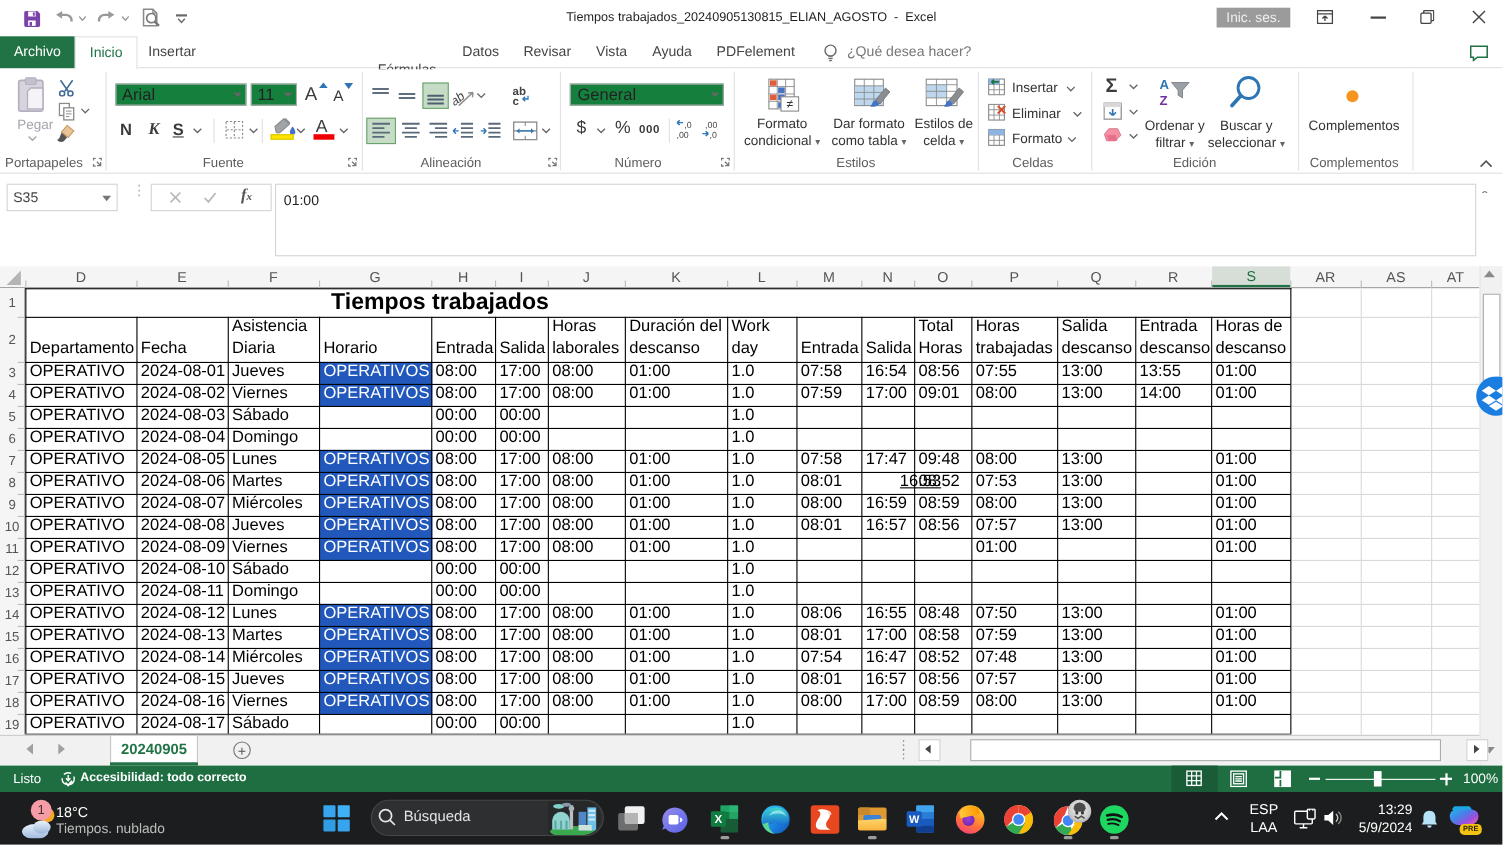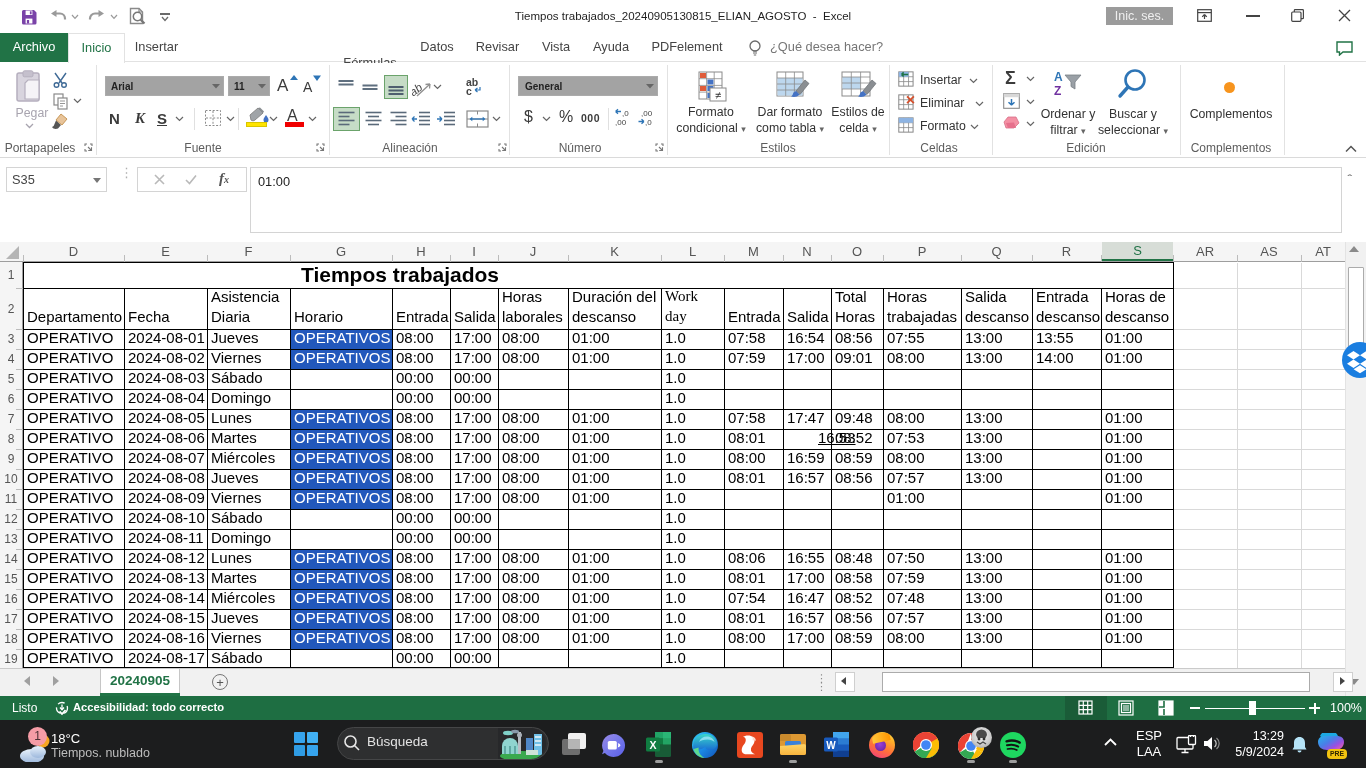--- a/index.html
+++ b/index.html
@@ -11,21 +11,21 @@
 #inicses{left:1106px;top:7px;width:67px;height:18px;background:#9b9b9b;color:#efefef;font-size:12.5px;text-align:center;line-height:18px;}
 
 #tabrow{left:0;top:33px;width:1366px;height:29px;background:#fff;border-bottom:1px solid #e2e2e2;}
 #archivo{left:0;top:33px;width:68px;height:29px;background:#217346;color:#fff;font-size:12.8px;text-align:center;line-height:28px;}
 .rtab{top:33px;height:29px;font-size:12.8px;color:#444;line-height:27px;text-align:center;white-space:nowrap;}
 #inicio{left:68px;width:57px;background:#fff;color:#217346;border:1px solid #e2e2e2;border-bottom:none;height:30px;z-index:3;}
 
 #ribbon{left:0;top:63px;width:1366px;height:95px;background:#fff;border-bottom:1px solid #dadada;}
 .gsep{top:2px;width:1px;height:90px;background:#e2e2e2;}
 .glabel{top:78px;font-size:12px;color:#5d5d5d;text-align:center;}
-.combo{border:1px solid #ababab;background:#a3a3a3;font-size:10px;color:#222;font-weight:bold;}
+.combo{border:1px solid #ababab;background:#15803d;font-size:15px;color:#222;}
 
 #fbar{left:0;top:158px;width:1366px;height:84px;background:#fff;}
 .fbox{border:1px solid #d4d4d4;background:#fff;}
 
 #grid{left:0;top:242px;width:1345px;height:426px;background:#fff;overflow:hidden;}
 .ct{font-size:15px;color:#000;white-space:nowrap;overflow:hidden;}
 .wtx{color:#fff;}
 #colhdr{left:0;top:0;width:1345px;height:20px;background:#f5f5f5;border-bottom:1px solid #9e9e9e;}
 .ch{top:0;height:19px;font-size:13px;color:#555;text-align:center;line-height:19px;}
 .chs{top:13px;width:1px;height:7px;background:#bcbcbc;}
@@ -545,21 +545,21 @@
         <div>Salida</div>
       </div>
 <div class="ab" style="left:502px;top:46px;width:65px;height:38px;display:flex;flex-direction:column;justify-content:flex-end;font-size:15px;line-height:19.5px;white-space:nowrap;">
         <div>Horas</div>
         <div>laborales</div>
       </div>
 <div class="ab" style="left:572px;top:46px;width:88px;height:38px;display:flex;flex-direction:column;justify-content:flex-end;font-size:15px;line-height:19.5px;white-space:nowrap;">
         <div>Duración del</div>
         <div>descanso</div>
       </div>
-<div class="ab" style="left:665px;top:46px;width:58px;height:38px;display:flex;flex-direction:column;justify-content:flex-end;font-size:15px;line-height:19.5px;white-space:nowrap;font-family:Liberation Serif, serif;">
+<div class="ab" style="left:665px;top:46px;width:58px;height:38px;display:flex;flex-direction:column;justify-content:flex-end;font-size:15px;line-height:19.5px;white-space:nowrap;">
         <div>Work</div>
         <div>day</div>
       </div>
 <div class="ab" style="left:728px;top:46px;width:54px;height:38px;display:flex;flex-direction:column;justify-content:flex-end;font-size:15px;line-height:19.5px;white-space:nowrap;">
         <div>Entrada</div>
       </div>
 <div class="ab" style="left:787px;top:46px;width:43px;height:38px;display:flex;flex-direction:column;justify-content:flex-end;font-size:15px;line-height:19.5px;white-space:nowrap;">
         <div>Salida</div>
       </div>
 <div class="ab" style="left:835px;top:46px;width:47px;height:38px;display:flex;flex-direction:column;justify-content:flex-end;font-size:15px;line-height:19.5px;white-space:nowrap;">

